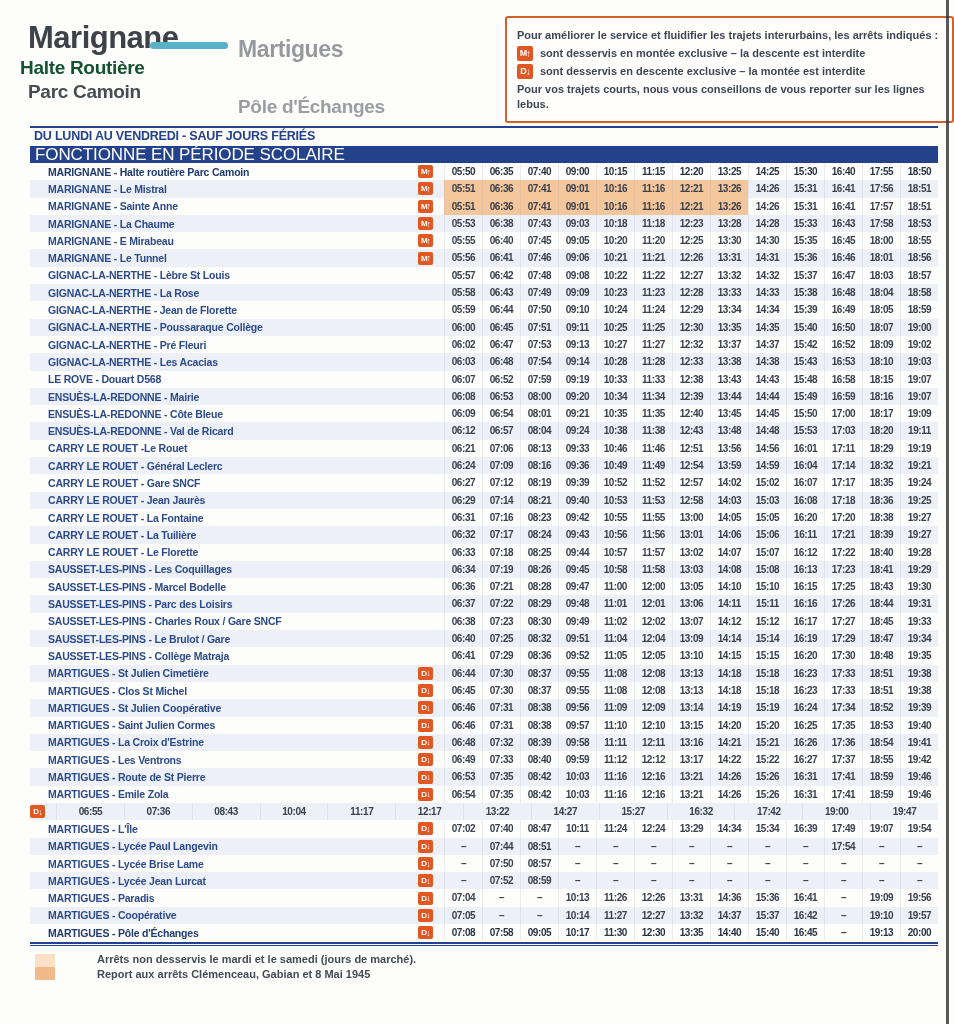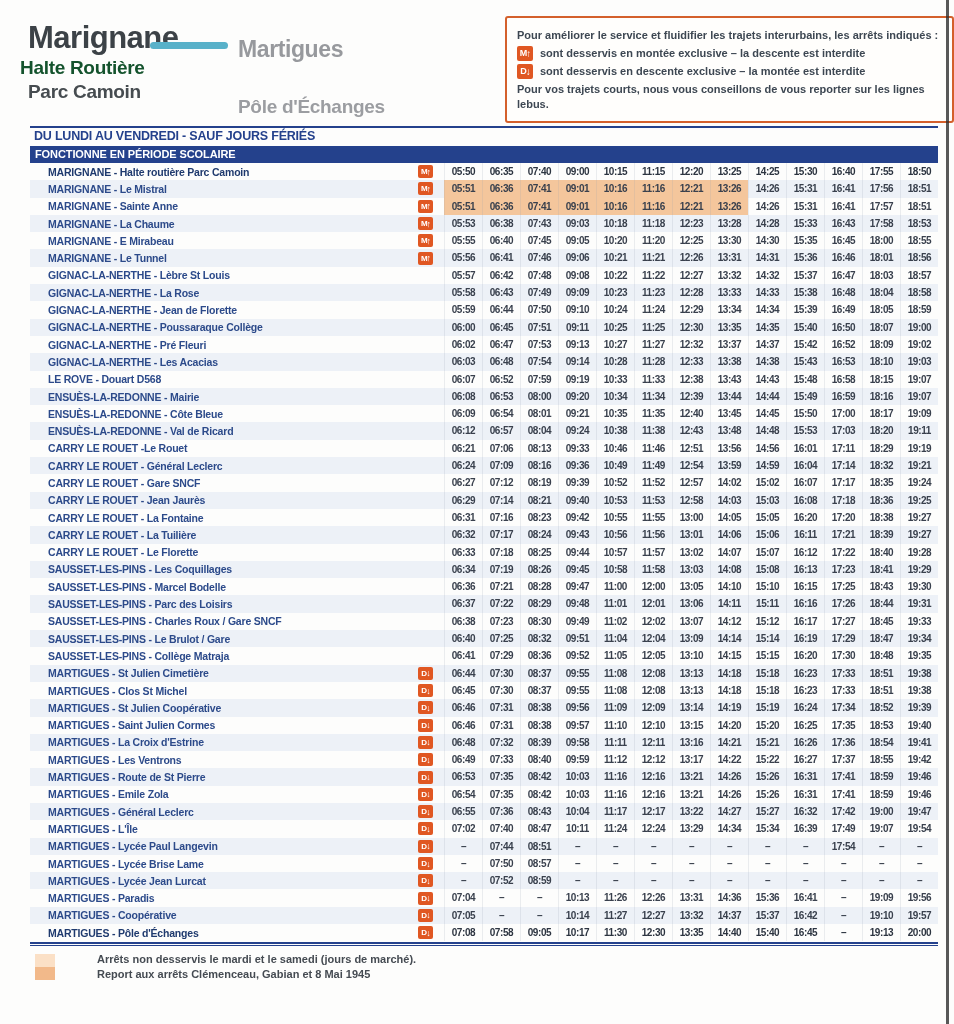--- a/index.html
+++ b/index.html
@@ -23,21 +23,21 @@
          background:#e05722;color:#fff;font-weight:700;font-size:9px;flex:none;letter-spacing:-1px;}
   .badge .ar{font-size:10px;margin-left:0px;}
   .info-box .badge{margin-right:7px;}
   .b{font-weight:800;}
 
   
   .rule-top{position:absolute;left:30px;top:126px;width:908px;height:2px;background:#24418c;}
   .banner-days{position:absolute;left:30px;top:129px;width:908px;font-size:12.5px;font-weight:800;color:#24418c;
                letter-spacing:-.2px;padding-left:4px;box-sizing:border-box;}
   .banner-period{position:absolute;left:30px;top:146px;width:908px;height:17px;background:#24418c;color:#fff;
-                 font-size:11px;font-weight:700;letter-spacing:-.1px;line-height:17px;padding-left:5px;box-sizing:border-box;}
+                 font-size:17px;font-weight:400;letter-spacing:-.1px;line-height:17px;padding-left:5px;box-sizing:border-box;}
 
   
   .tbl{position:absolute;left:30px;top:163px;width:908px;}
   .t-row{display:flex;align-items:center;height:17.3px;}
   .t-row.stripe{background:#edf1f7;}
   .c-name{width:388px;flex:none;font-size:10.5px;font-weight:600;color:#2c4a8a;letter-spacing:-.2px;
           white-space:nowrap;overflow:hidden;padding-left:18px;box-sizing:border-box;}
   .t-row.bold .c-name{font-weight:700;color:#1f3a6e;}
   .c-icon{width:26px;flex:none;display:flex;justify-content:flex-start;}
   .c-icon .badge{width:15px;height:13px;font-size:8px;}
@@ -791,21 +791,20 @@
           <div class="c-time">12:16</div>
           <div class="c-time">13:21</div>
           <div class="c-time">14:26</div>
           <div class="c-time">15:26</div>
           <div class="c-time">16:31</div>
           <div class="c-time">17:41</div>
           <div class="c-time">18:59</div>
           <div class="c-time">19:46</div>
         </div>
         <div class="t-row stripe">
-          <div class="c-name">MARTIGUES - Général Leclerc</div>
           <div class="c-icon">
             <span class="badge">
               <span>D</span>
               <span class="ar">↓</span>
             </span>
           </div>
           <div class="c-time">06:55</div>
           <div class="c-time">07:36</div>
           <div class="c-time">08:43</div>
           <div class="c-time">10:04</div>

